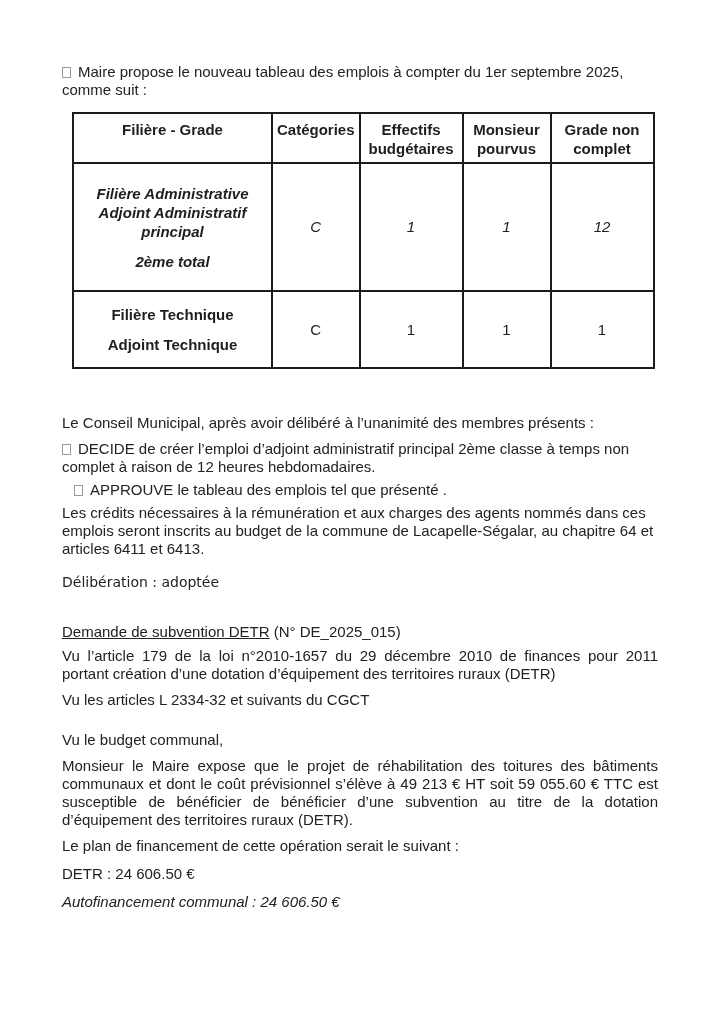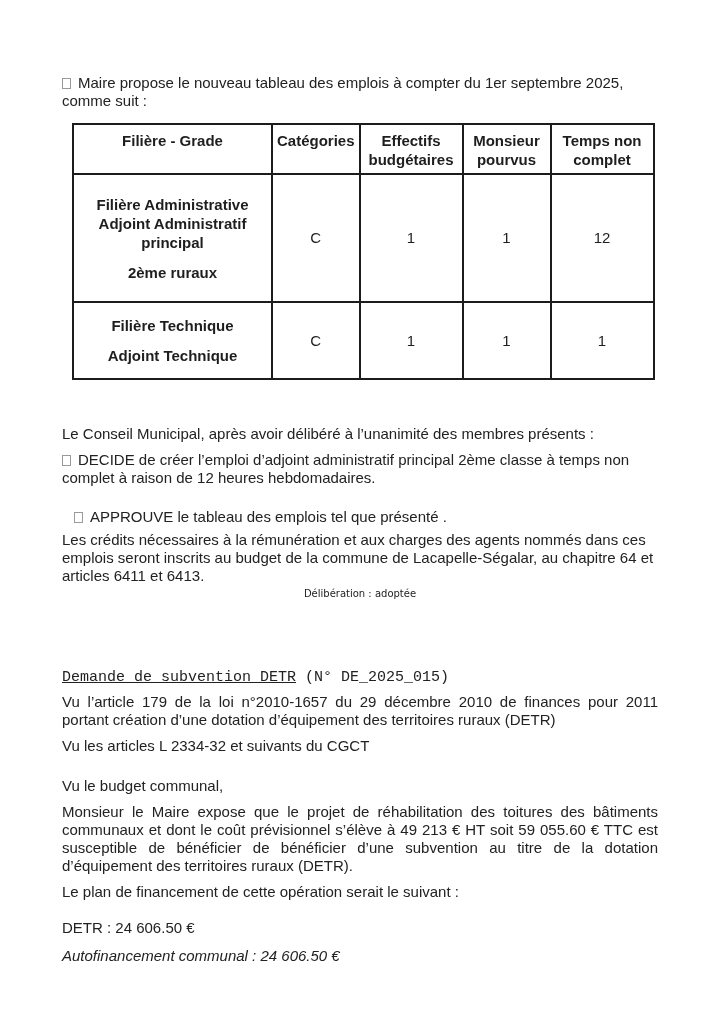--- a/index.html
+++ b/index.html
@@ -11,21 +11,21 @@
   }
   .page {
     position: relative;
     width: 724px; height: 1024px;
     background: #ffffff;
     overflow: hidden;
     color: #222222;
   }
   .content {
     position: absolute;
-    left: 62px; top: 74px;
+    left: 62px; top: 63px;
     width: 596px;
     font-size: 15px;
     line-height: 18px;
   }
   p { margin: 0; }
 
   
   .box-glyph {
     display: inline-block;
     width: 9px; height: 11px;
@@ -49,51 +49,52 @@
     font-size: 15px;
   }
   table.emplois th {
     font-weight: bold;
     vertical-align: top;
     padding-top: 6px;
     line-height: 19px;
     height: 50px;
   }
   table.emplois td { vertical-align: middle; }
-  tr.row-1 td { height: 128px; }
+  tr.row-1 td { height: 128px; font-style: italic; }
   tr.row-2 td { height: 77px; }
   td.grade-cell { font-weight: bold; line-height: 19px; }
   td.grade-cell .grade-top { margin: 0 0 11px 0; }
   td.grade-cell .grade-bottom { margin: 0; }
 
   .council-line   { margin-top: 45px; }
   .decide-line    { margin-top: 8px; }
-  .approuve-line  { margin-top: 21px; padding-left: 12px; }
+  .approuve-line  { margin-top: 5px; padding-left: 12px; }
   .credits-line   { margin-top: 5px; }
 
   .status-line {
-    text-align: center;
+    margin-top: 15px;
+    text-align: left;
     font-family: "DejaVu Sans", sans-serif;
-    font-size: 10px;
+    font-size: 14px;
   }
 
   .detr-heading {
-    margin-top: 66px;
-    font-family: Liberation Mono, monospace;
+    margin-top: 32px;
+    font-family: Liberation Sans, sans-serif;
     font-size: 15px;
   }
   .detr-heading .underlined { text-decoration: underline; }
 
   .vu-article   { margin-top: 6px; text-align: justify; }
   .vu-cgct      { margin-top: 8px; }
   .vu-budget    { margin-top: 22px; }
   .expose-para  { margin-top: 8px; text-align: justify; }
   .plan-intro   { margin-top: 8px; }
   .cout-total   { margin-top: 10px; }
-  .detr-amount  { margin-top: 18px; }
+  .detr-amount  { margin-top: 10px; }
   .autofin      { margin-top: 10px; font-style: italic; }
 </style>
 </head>
 <body>
 
 <div class="page">
   <div class="content">
 
     <p class="intro-para"><span class="box-glyph"></span><span>Maire propose le nouveau tableau des emplois à compter du 1er septembre 2025, comme suit :</span></p>
 
@@ -104,26 +105,26 @@
         <col style="width:103px">
         <col style="width:88px">
         <col style="width:103px">
       </colgroup>
       <tbody>
           <tr>
         <th>Filière - Grade</th>
         <th>Catégories</th>
         <th>Effectifs budgétaires</th>
         <th>Monsieur pourvus</th>
-        <th>Temps non complet</th>
+        <th>Grade non complet</th>
       </tr>
       <tr class="row-1">
         <td class="grade-cell">
           <p class="grade-top">Filière Administrative Adjoint Administratif principal</p>
-          <p class="grade-bottom">2ème ruraux</p>
+          <p class="grade-bottom">2ème total</p>
         </td>
         <td>C</td>
         <td>1</td>
         <td>1</td>
         <td>12</td>
       </tr>
       <tr class="row-2">
         <td class="grade-cell">
           <p class="grade-top">Filière Technique</p>
           <p class="grade-bottom">Adjoint Technique</p>

